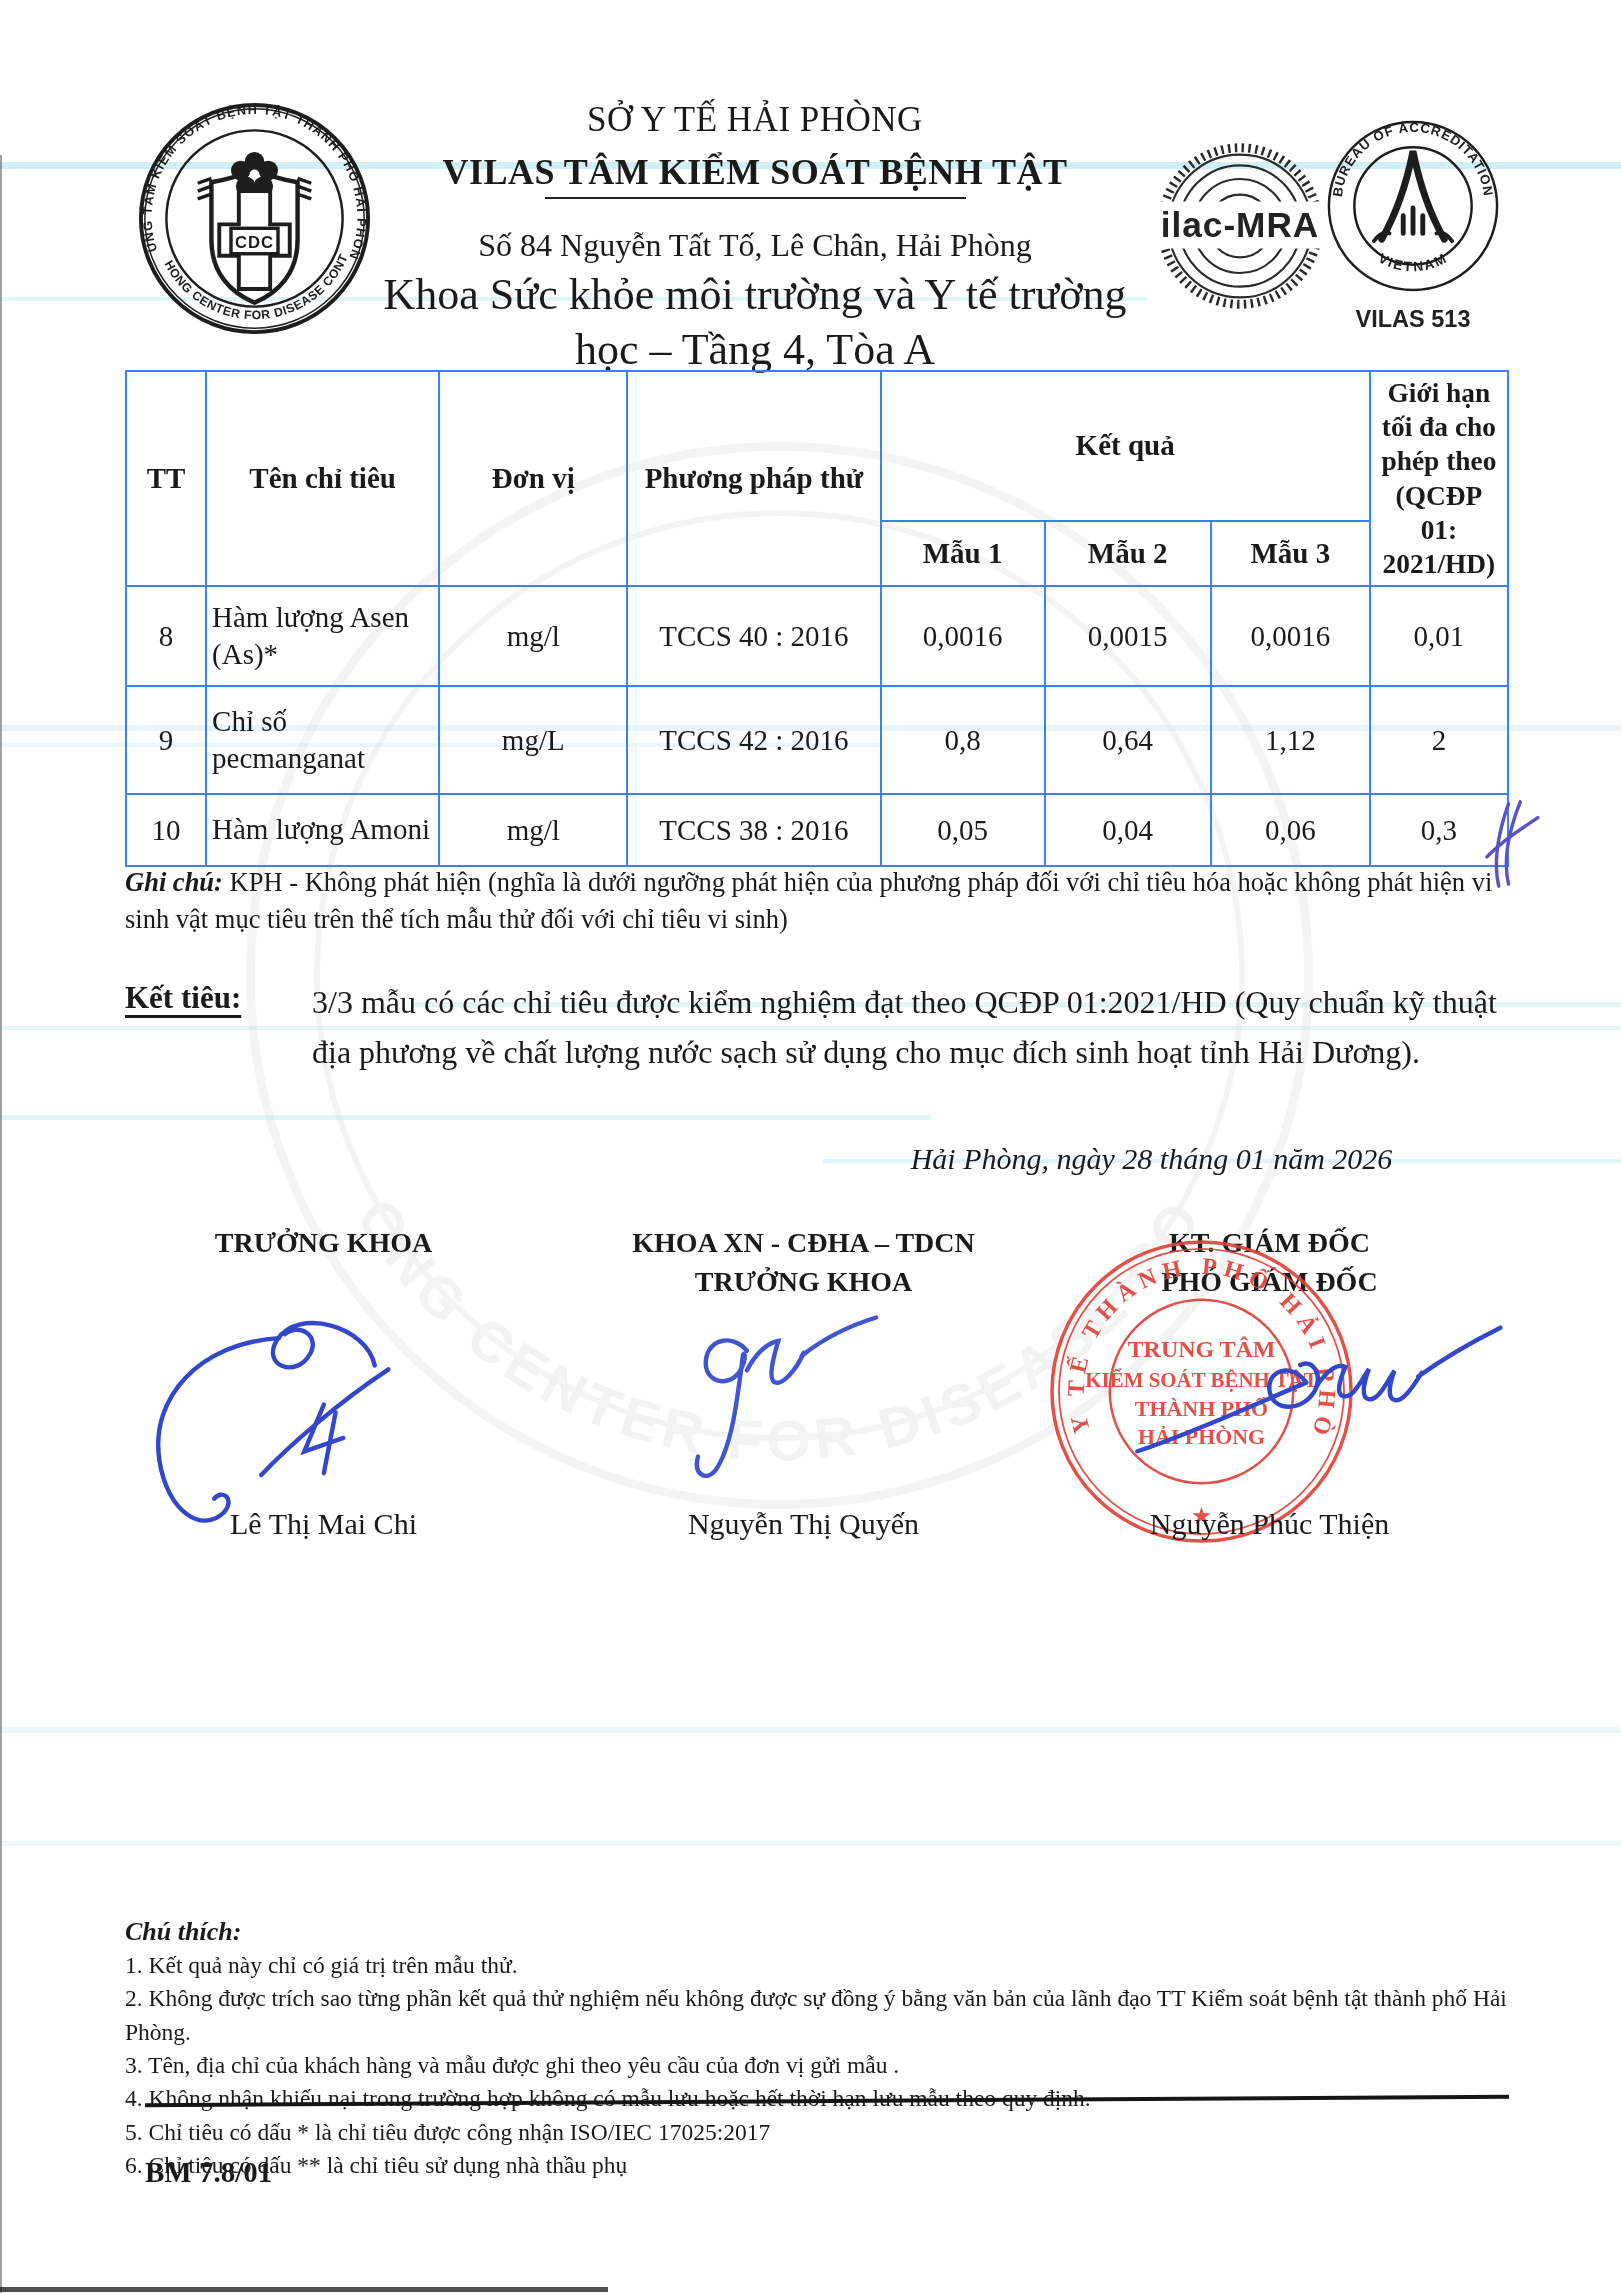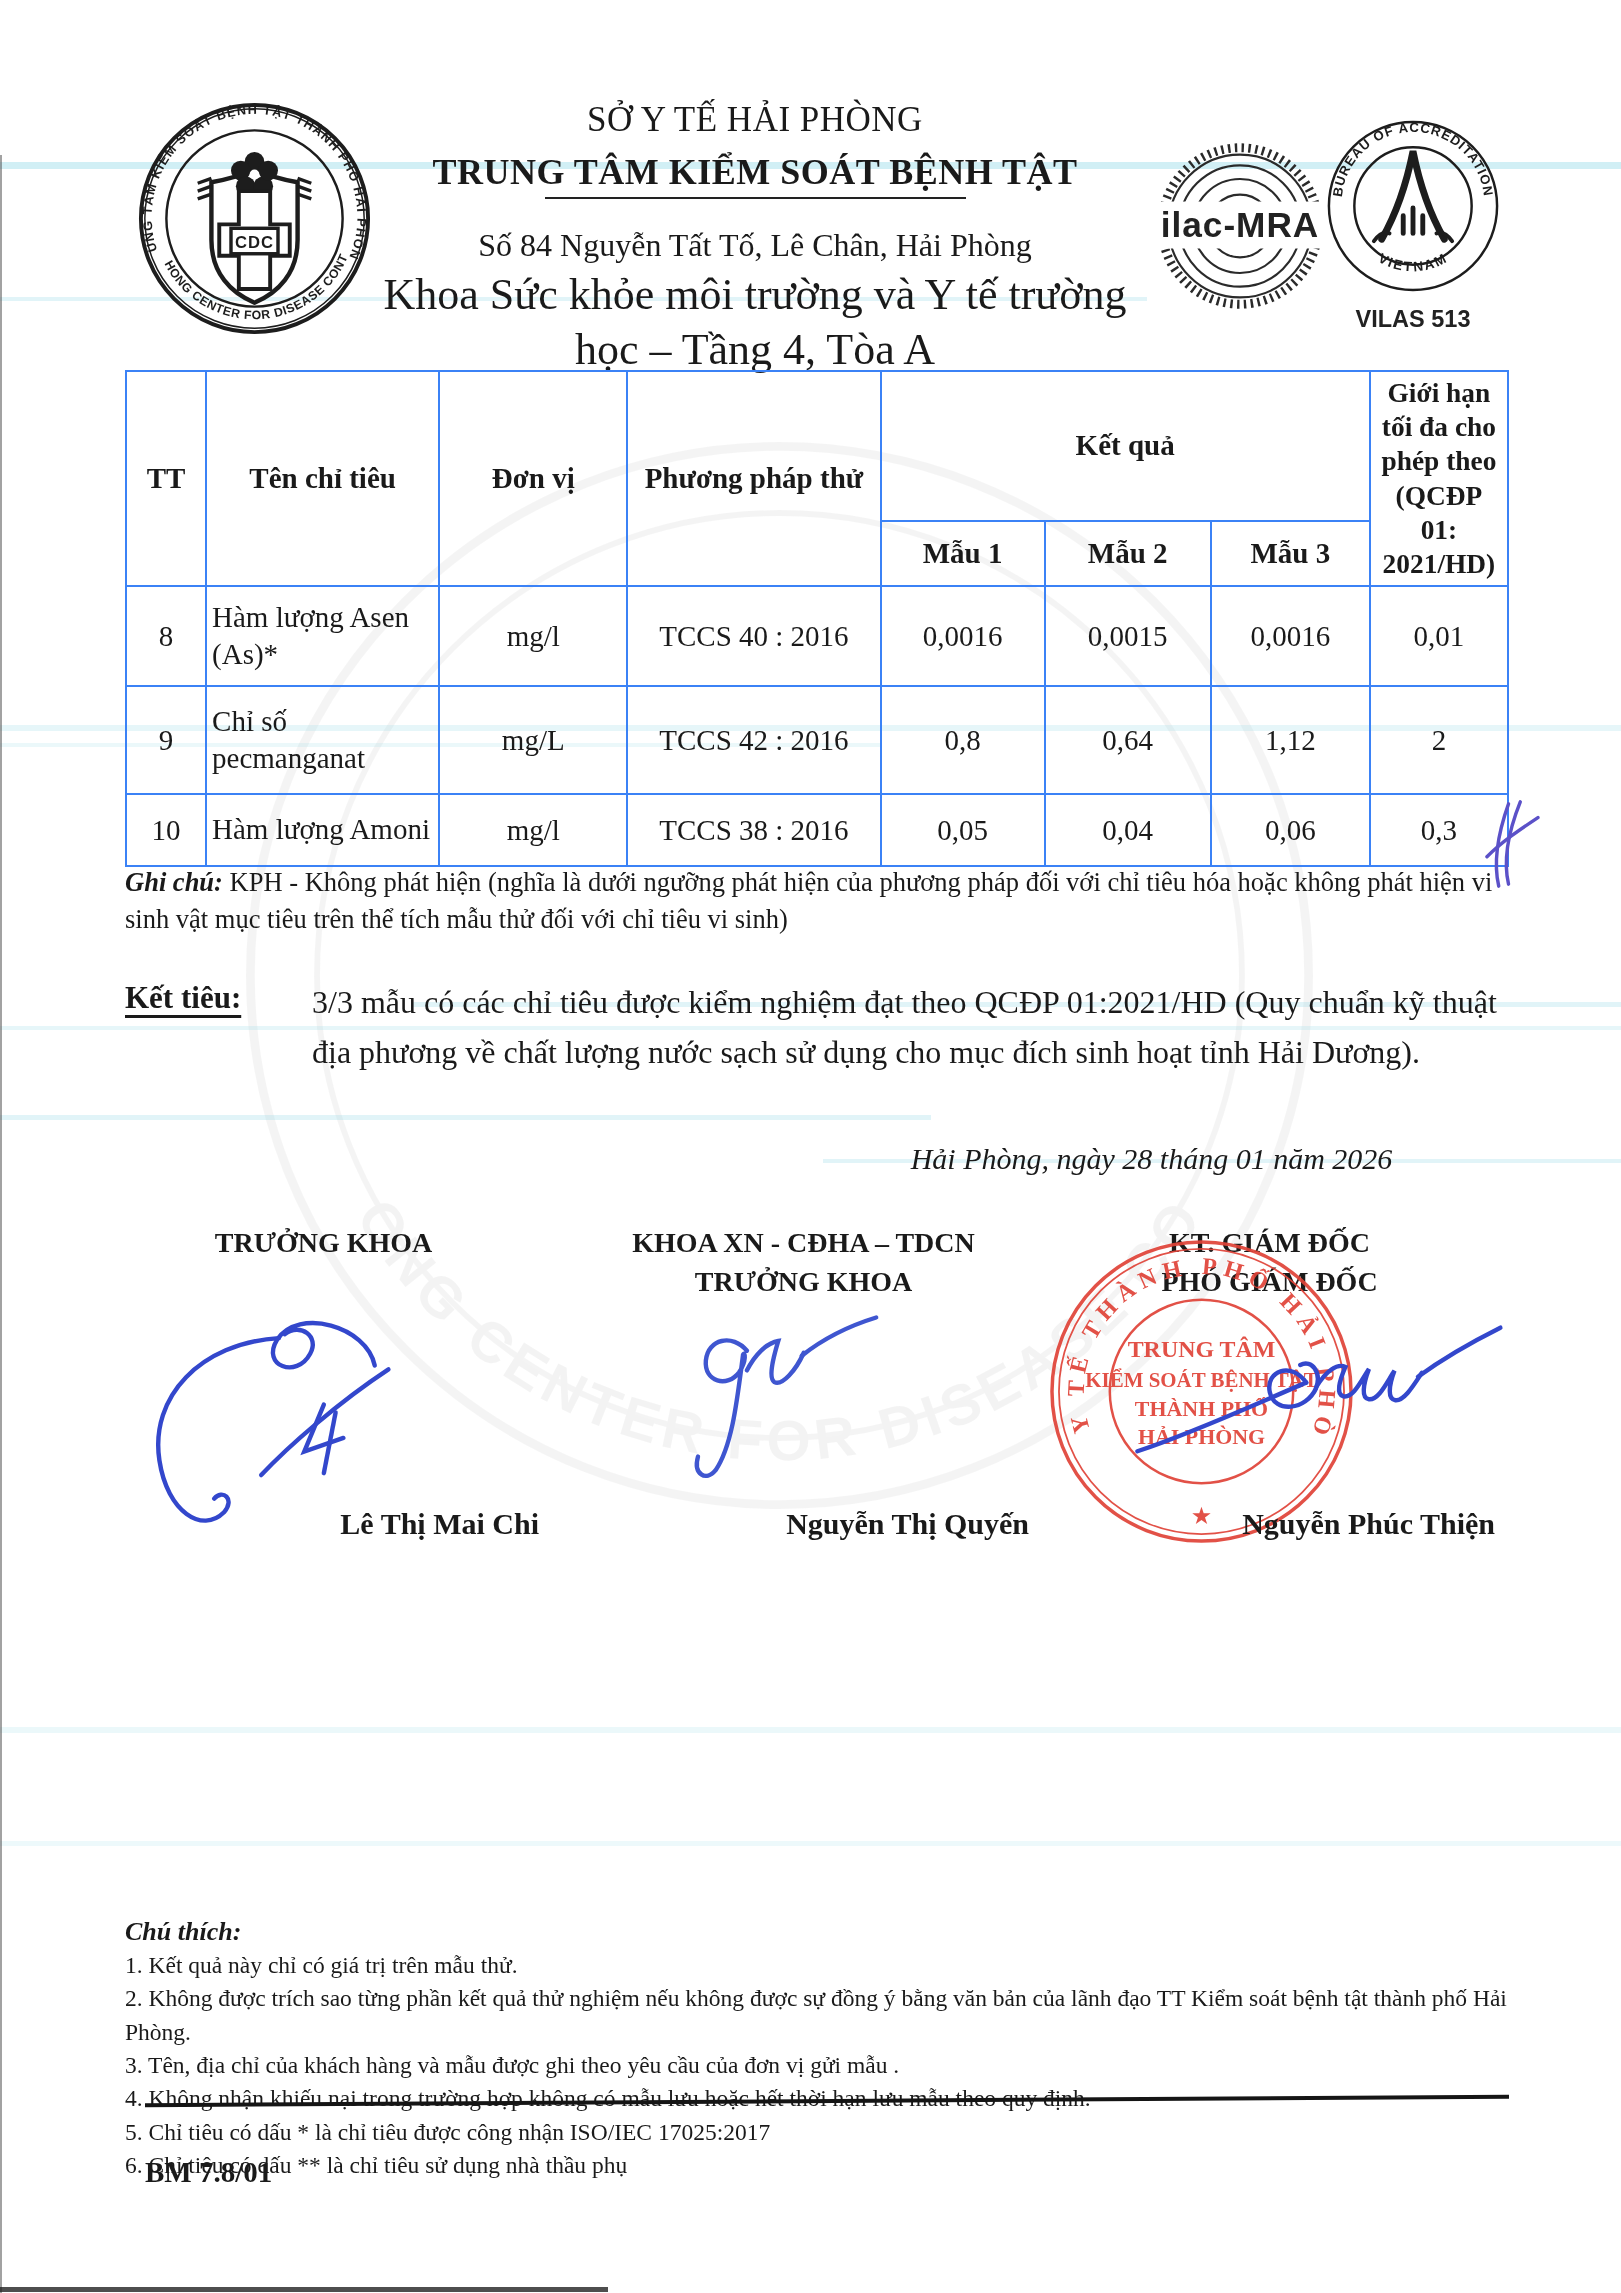--- a/index.html
+++ b/index.html
@@ -38,21 +38,21 @@
   .note{left:125px;top:864px;width:1380px;font-size:26.5px;line-height:1.38;}
   .note-label{font-style:italic;font-weight:bold;}
   .concl-label{left:125px;top:980px;font-size:31px;font-weight:bold;text-decoration:underline;text-underline-offset:6.9px;text-decoration-thickness:2.9px;}
   .concl-text{left:312px;top:978px;width:1198px;font-size:32px;line-height:1.55;}
   .date-line{left:828px;top:1142px;width:647px;text-align:center;font-style:italic;font-size:30px;}
   
   .sig-title{font-weight:bold;font-size:28px;text-align:center;line-height:1.4;}
   .sig-t1{left:108px;top:1223px;width:431px;}
   .sig-t2{left:578px;top:1223px;width:451px;}
   .sig-t3{left:1044px;top:1223px;width:451px;}
-  .sig-name{font-weight:bold;font-size:30px;text-align:right;}
+  .sig-name{font-weight:normal;font-size:30px;text-align:center;}
   .sig-n1{left:108px;top:1507px;width:431px;}
   .sig-n2{left:578px;top:1507px;width:451px;}
   .sig-n3{left:1044px;top:1507px;width:451px;}
   .stamp{left:1047px;top:1237px;width:309px;height:309px;}
   .sig-ink{pointer-events:none;}
   .ink1{left:132px;top:1289px;width:323px;height:245px;}
   .ink2{left:598px;top:1294px;width:294px;height:186px;}
   .ink3{left:1108px;top:1304px;width:412px;height:167px;}
   .paraph{left:1475px;top:796px;width:69px;height:98px;}
   
@@ -116,21 +116,21 @@
       <circle cx="120" cy="75" r="5" fill="#fff"></circle>
     </g>
 
     <path d="M104,92 h32 v34 h20 v32 h-20 v34 h-32 v-34 h-20 v-32 h20 z" fill="#fff" stroke="#1d1d1d" stroke-width="4"></path>
     <rect x="96" y="130" width="48" height="26" fill="#fff" stroke="#1d1d1d" stroke-width="3.5"></rect>
     <text x="120" y="150" text-anchor="middle" class="arcfont" font-size="17" letter-spacing="1" fill="#1d1d1d">CDC</text>
   </svg>
 
   <div class="abs head-center">
     <div class="head-dept">SỞ Y TẾ HẢI PHÒNG</div>
-    <div class="head-org">TRUNG TÂM KIỂM SOÁT BỆNH TẬT</div>
+    <div class="head-org">VILAS TÂM KIỂM SOÁT BỆNH TẬT</div>
     <div class="head-underline"></div>
     <div class="head-addr">Số 84 Nguyễn Tất Tố, Lê Chân, Hải Phòng</div>
     <div class="head-div">Khoa Sức khỏe môi trường và Y tế trường học – Tầng 4, Tòa A</div>
   </div>
 
   <svg class="abs logo-ilac" viewBox="0 0 186 186">
     <circle cx="93" cy="93" r="80" fill="none" stroke="#2a2a2a" stroke-width="9" stroke-dasharray="2.5 4.5"></circle>
     <circle cx="93" cy="93" r="73" fill="none" stroke="#2a2a2a" stroke-width="2.2"></circle>
     <circle cx="93" cy="93" r="62" fill="none" stroke="#2a2a2a" stroke-width="2.2"></circle>
     <circle cx="93" cy="93" r="48" fill="none" stroke="#2a2a2a" stroke-width="2.2"></circle>

